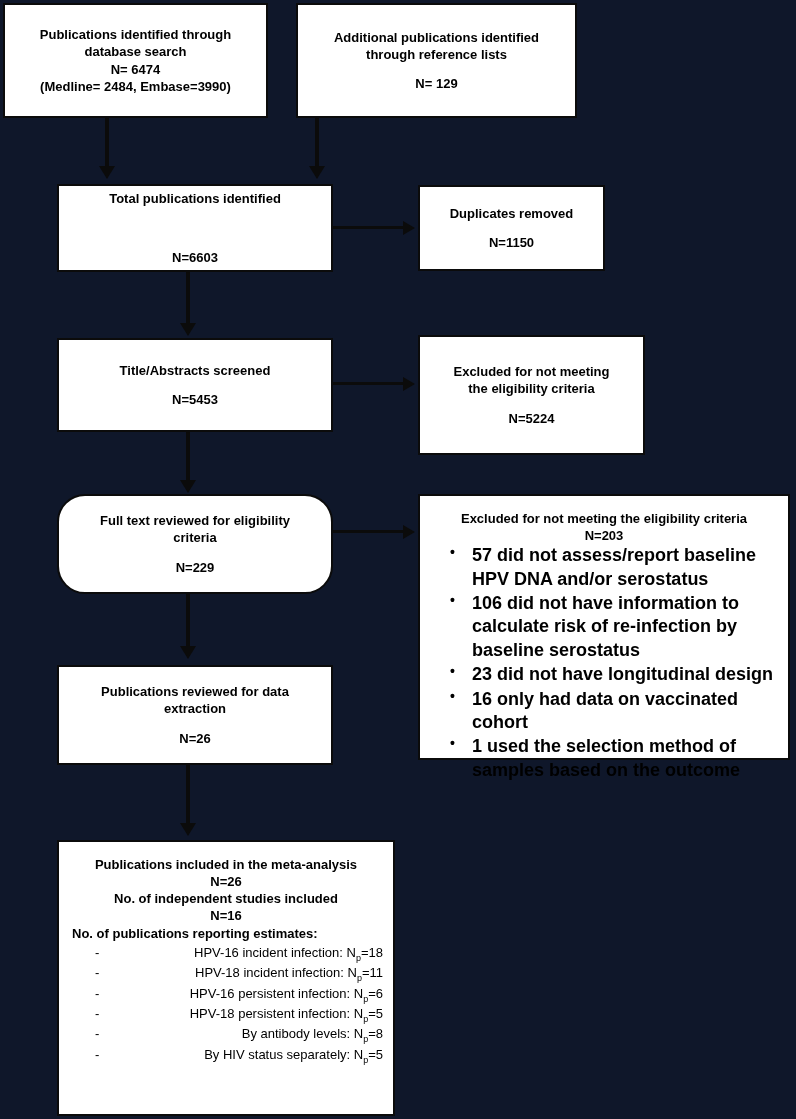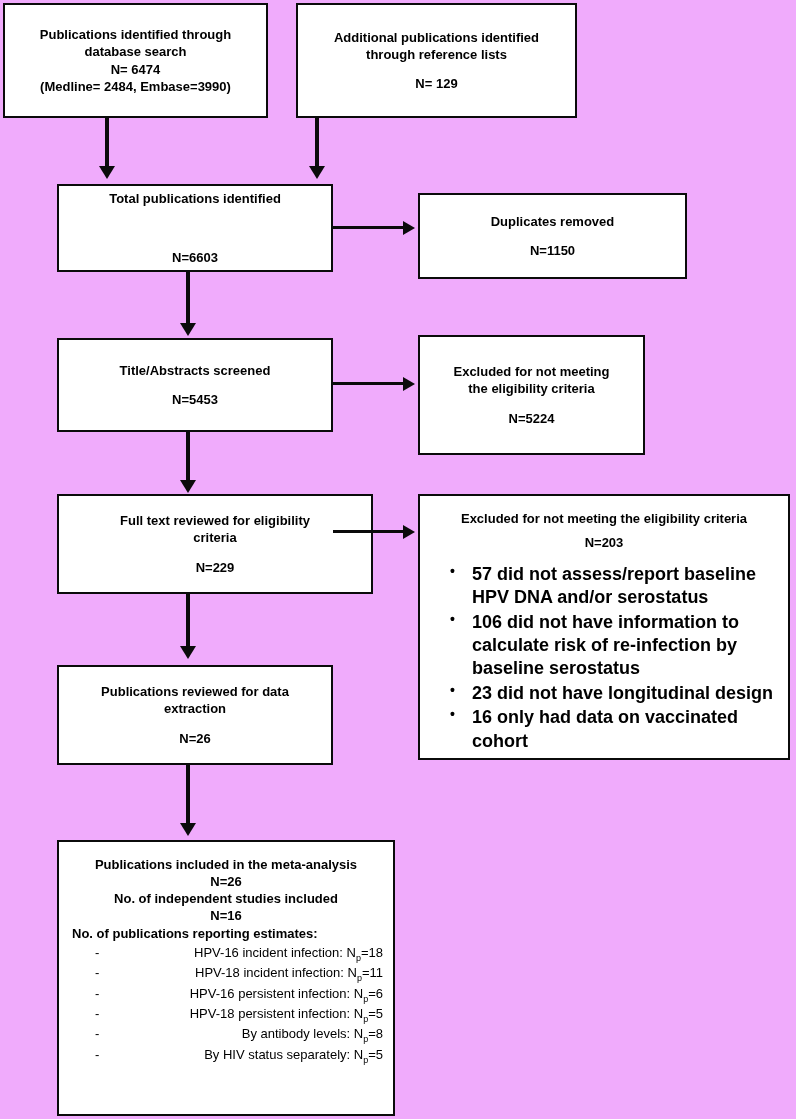--- a/index.html
+++ b/index.html
@@ -10,21 +10,21 @@
     background: #ffffff;
   }
   body {
     font-family: "Liberation Sans", sans-serif;
     color: #000000;
   }
   #canvas {
     position: relative;
     width: 796px;
     height: 1119px;
-    background: #f0abfc;
+    background: #0f172a;
     overflow: hidden;
   }
 
   .box {
     position: absolute;
     border: 2.5px solid #0b0b0b;
     background: #ffffff;
     display: flex;
     flex-direction: column;
     justify-content: center;
@@ -149,21 +149,21 @@
 
   <div class="box" id="box-total" style="left:57px; top:184px; width:276px; height:88px;justify-content:space-between;">
     <span class="ln">Total publications identified</span>
     <span class="spacer"></span>
     <span class="ln">N=6603</span>
   </div>
 
   <div class="hline" style="left:333px; top:226px; width:72px;"></div>
   <div class="harrow" style="left:403px; top:221px;"></div>
 
-  <div class="box" id="box-dup" style="left:418px; top:185px; width:269px; height:86px;margin-top:8px;">
+  <div class="box" id="box-dup" style="left:418px; top:185px; width:187px; height:86px;">
     <span class="ln">Duplicates removed</span>
     <span class="spacer"></span>
     <span class="ln">N=1150</span>
   </div>
 
   <div class="vline" style="left:186px; top:272px; height:53px;"></div>
   <div class="varrow" style="left:180px; top:323px;"></div>
 
   <div class="box" id="box-titles" style="left:57px; top:338px; width:276px; height:94px;">
     <span class="ln">Title/Abstracts screened</span>
@@ -177,40 +177,41 @@
   <div class="box" id="box-excl1" style="left:418px; top:335px; width:227px; height:120px;">
     <span class="ln">Excluded for not meeting</span>
     <span class="ln">the eligibility criteria</span>
     <span class="spacer"></span>
     <span class="ln">N=5224</span>
   </div>
 
   <div class="vline" style="left:186px; top:432px; height:50px;"></div>
   <div class="varrow" style="left:180px; top:480px;"></div>
 
-  <div class="box" id="box-fulltext" style="left:57px; top:494px; width:316px; height:100px;">
+  <div class="box" id="box-fulltext" style="left:57px; top:494px; width:276px; height:100px;border-radius:28px;">
     <span class="ln">Full text reviewed for eligibility</span>
     <span class="ln">criteria</span>
     <span class="spacer"></span>
     <span class="ln">N=229</span>
   </div>
 
   <div class="hline" style="left:333px; top:530px; width:72px;"></div>
   <div class="harrow" style="left:403px; top:525px;"></div>
 
   <div class="box box-left" id="box-excl2" style="left:418px; top:494px; width:372px; height:266px; justify-content:flex-start; padding-top:14px;">
     <span class="ln hdr-center">Excluded for not meeting the eligibility criteria</span>
     <span class="spacer"></span>
     <span class="ln hdr-center">N=203</span>
     <span class="spacer" style="height:20px;"></span>
     <ul class="bullets">
       <li>57 did not assess/report baseline HPV DNA and/or serostatus</li>
       <li>106 did not have information to calculate risk of re-infection by baseline serostatus</li>
       <li>23 did not have longitudinal design</li>
       <li>16 only had data on vaccinated cohort</li>
+      <li>1 used the selection method of samples based on the outcome</li>
     </ul>
   </div>
 
   <div class="vline" style="left:186px; top:594px; height:54px;"></div>
   <div class="varrow" style="left:180px; top:646px;"></div>
 
   <div class="box" id="box-extract" style="left:57px; top:665px; width:276px; height:100px;">
     <span class="ln">Publications reviewed for data</span>
     <span class="ln">extraction</span>
     <span class="spacer"></span>

